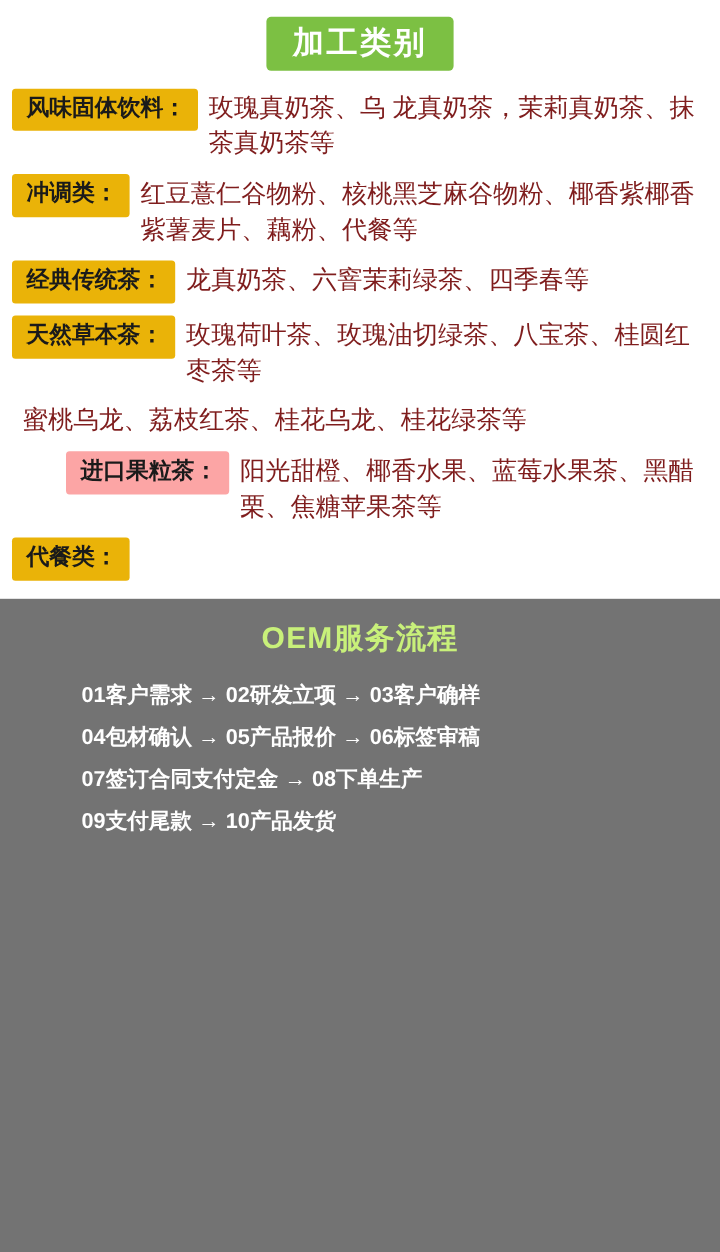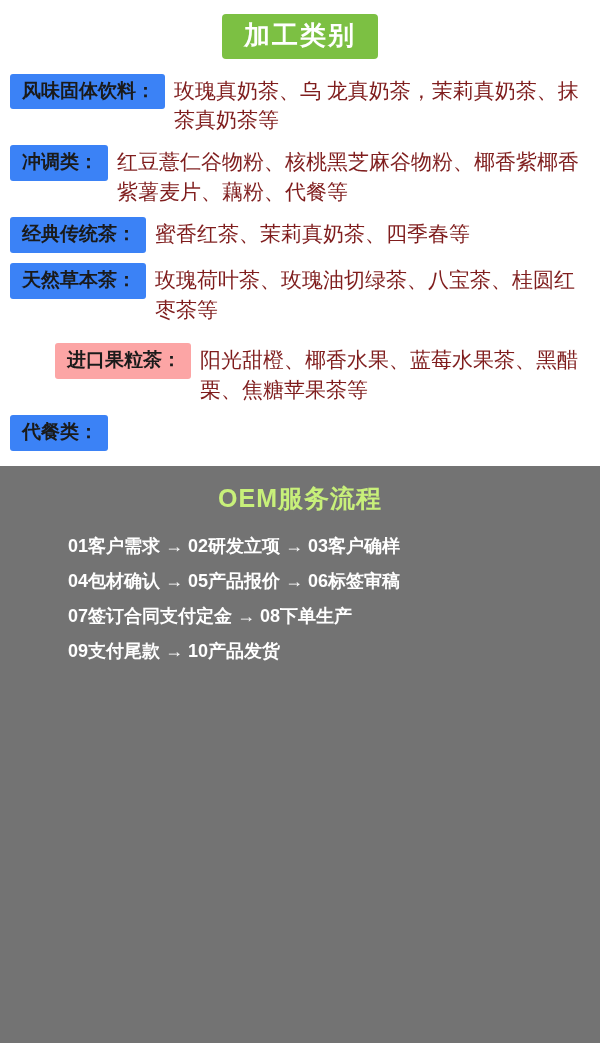--- a/index.html
+++ b/index.html
@@ -45,21 +45,21 @@
   }
   .row {
     display: flex;
     align-items: flex-start;
     margin-bottom: 9px;
     padding-left: 10px;
     padding-right: 12px;
   }
   .tag {
     flex: 0 0 auto;
-    background: #3b82f6;
+    background: #eab308;
     color: #1a1a1a;
     font-size: 19px;
     font-weight: bold;
     padding: 6px 10px 8px 12px;
     border-radius: 3px;
     line-height: 1.15;
     white-space: nowrap;
     margin-top: 1px;
   }
   .tag.tag-dark {
@@ -123,29 +123,30 @@
       <div class="desc">玫瑰真奶茶、乌 龙真奶茶，茉莉真奶茶、抹茶真奶茶等</div>
     </div>
 
     <div class="row">
       <div class="tag">冲调类：</div>
       <div class="desc">红豆薏仁谷物粉、核桃黑芝麻谷物粉、椰香紫椰香紫薯麦片、藕粉、代餐等</div>
     </div>
 
     <div class="row">
       <div class="tag">经典传统茶：</div>
-      <div class="desc">蜜香红茶、茉莉真奶茶、四季春等</div>
+      <div class="desc">龙真奶茶、六窨茉莉绿茶、四季春等</div>
     </div>
 
     <div class="row">
       <div class="tag">天然草本茶：</div>
       <div class="desc">玫瑰荷叶茶、玫瑰油切绿茶、八宝茶、桂圆红枣茶等</div>
     </div>
 
     <div class="row">
+      <div class="desc">蜜桃乌龙、荔枝红茶、桂花乌龙、桂花绿茶等</div>
     </div>
 
     <div class="row">
       <div class="tag tag-dark">进口果粒茶：</div>
       <div class="desc">阳光甜橙、椰香水果、蓝莓水果茶、黑醋栗、焦糖苹果茶等</div>
     </div>
 
     <div class="row">
       <div class="tag">代餐类：</div>
     </div>

